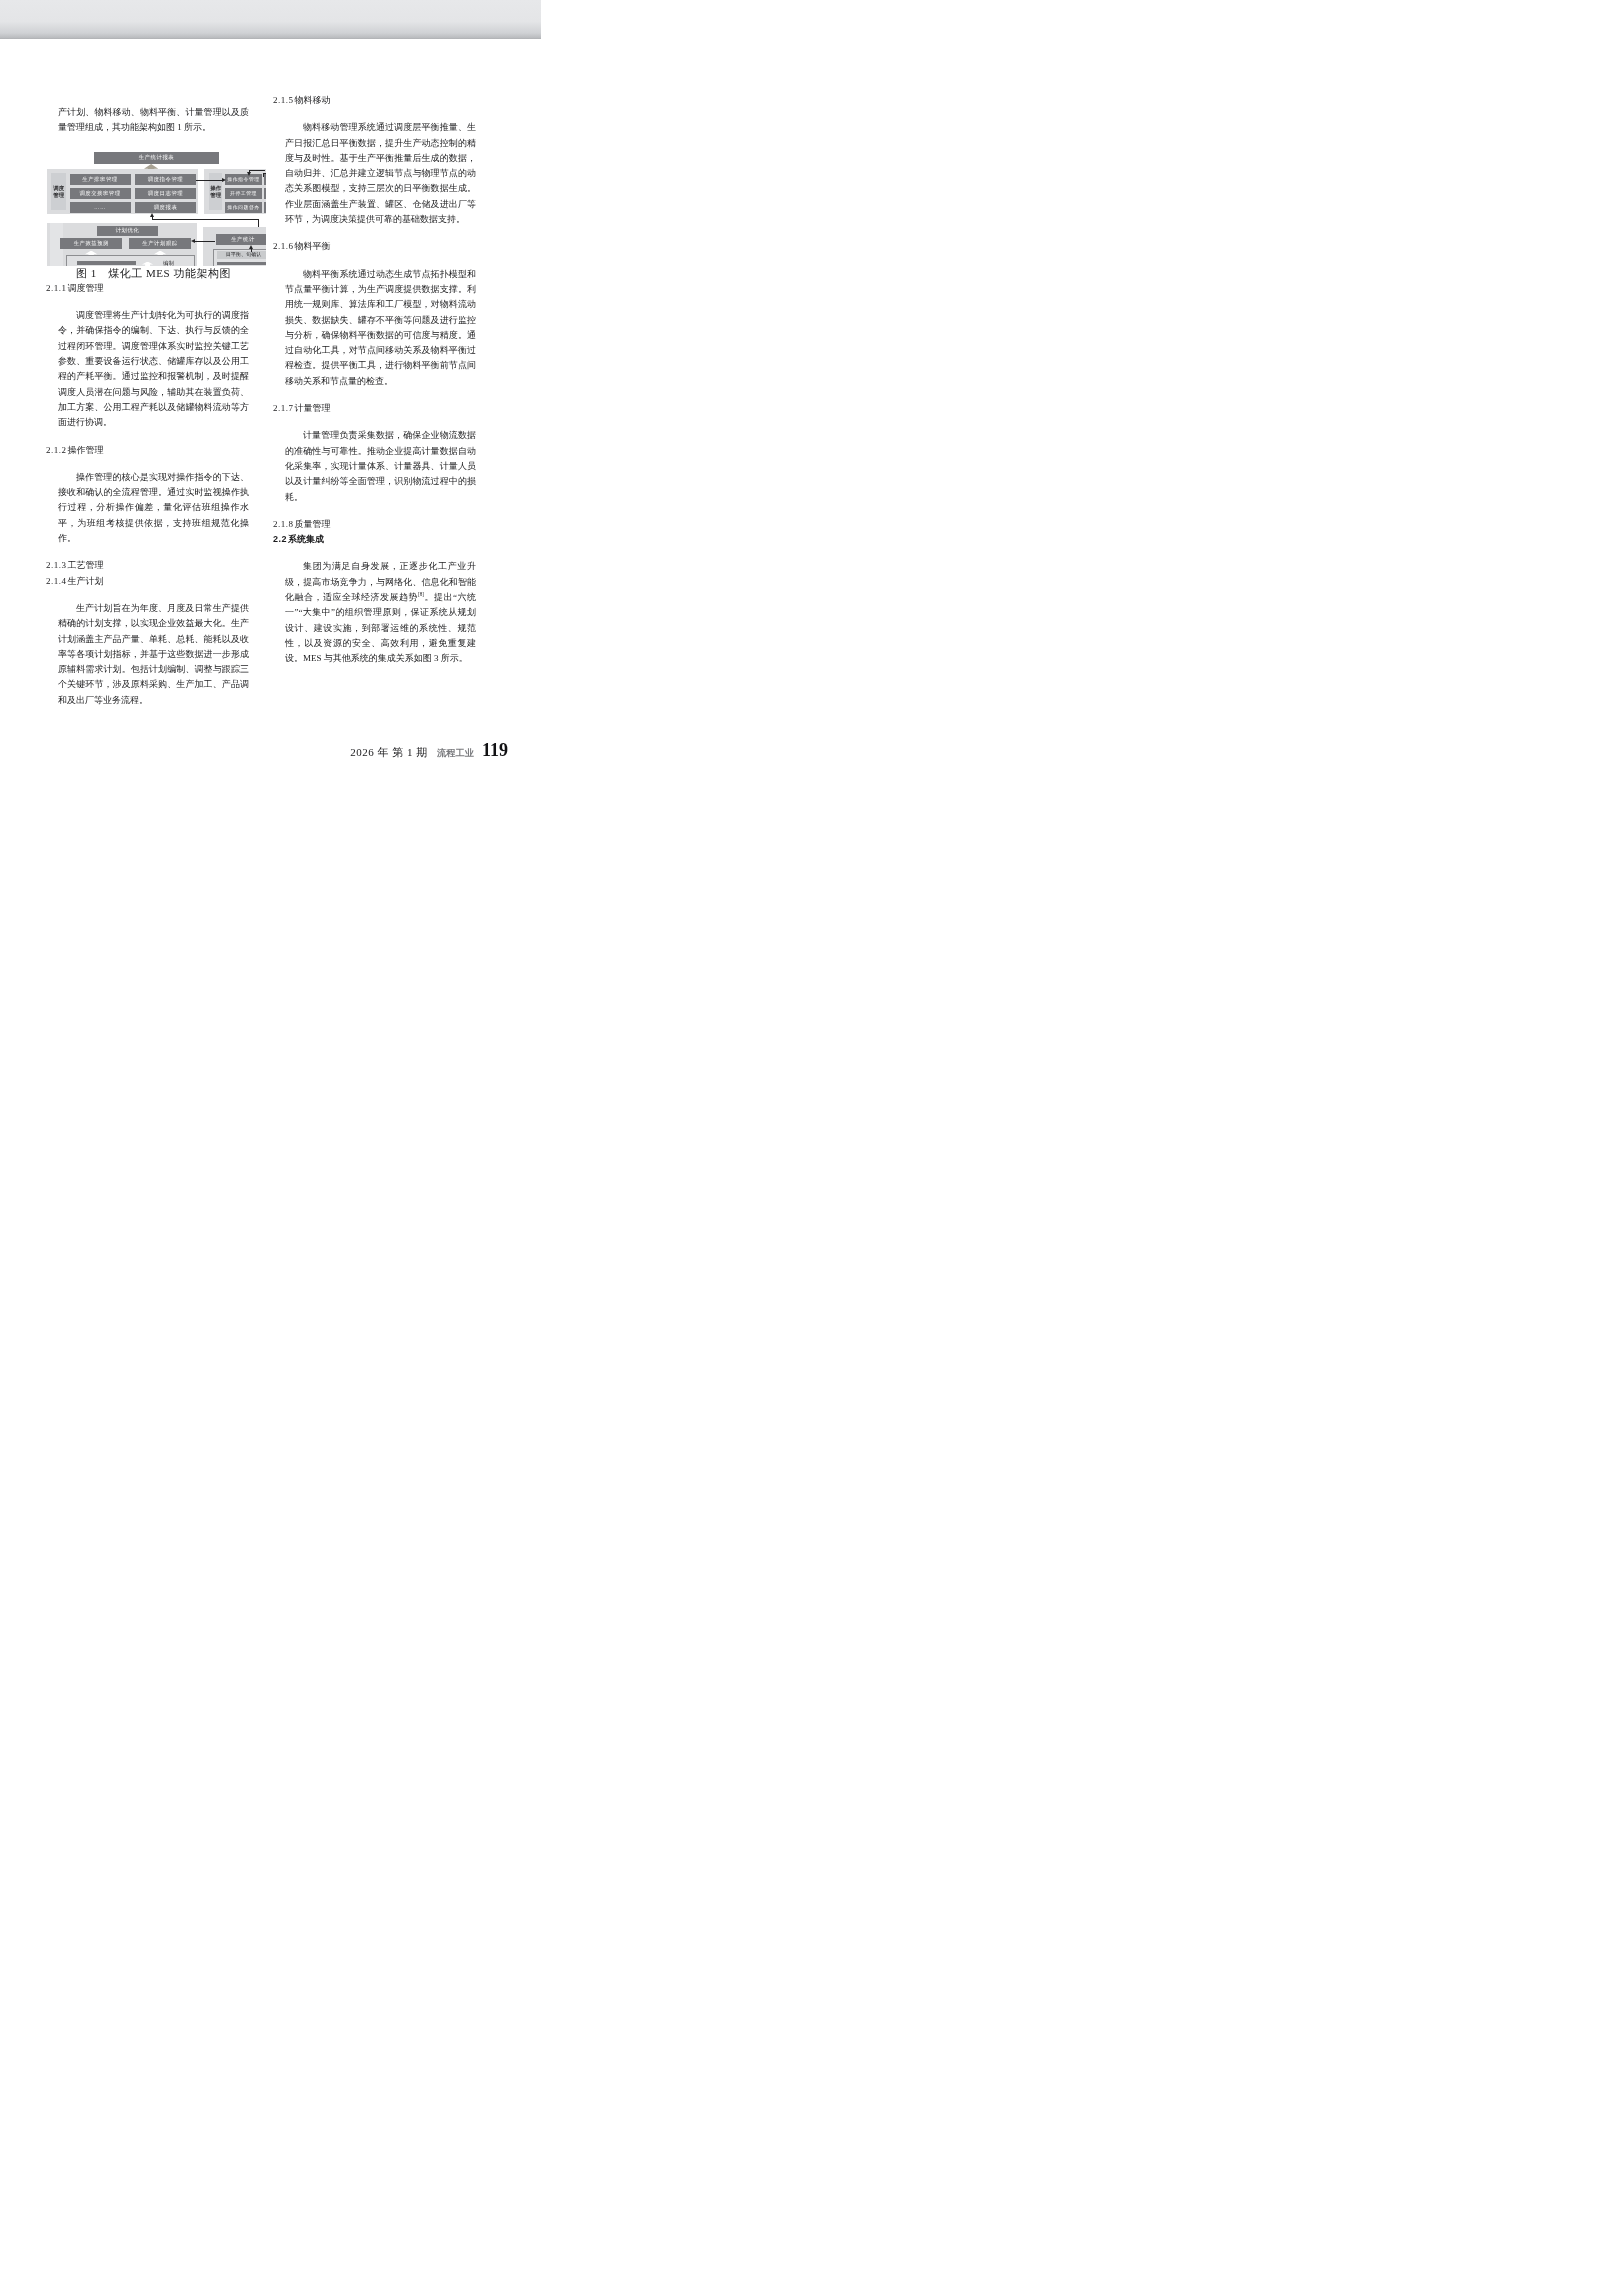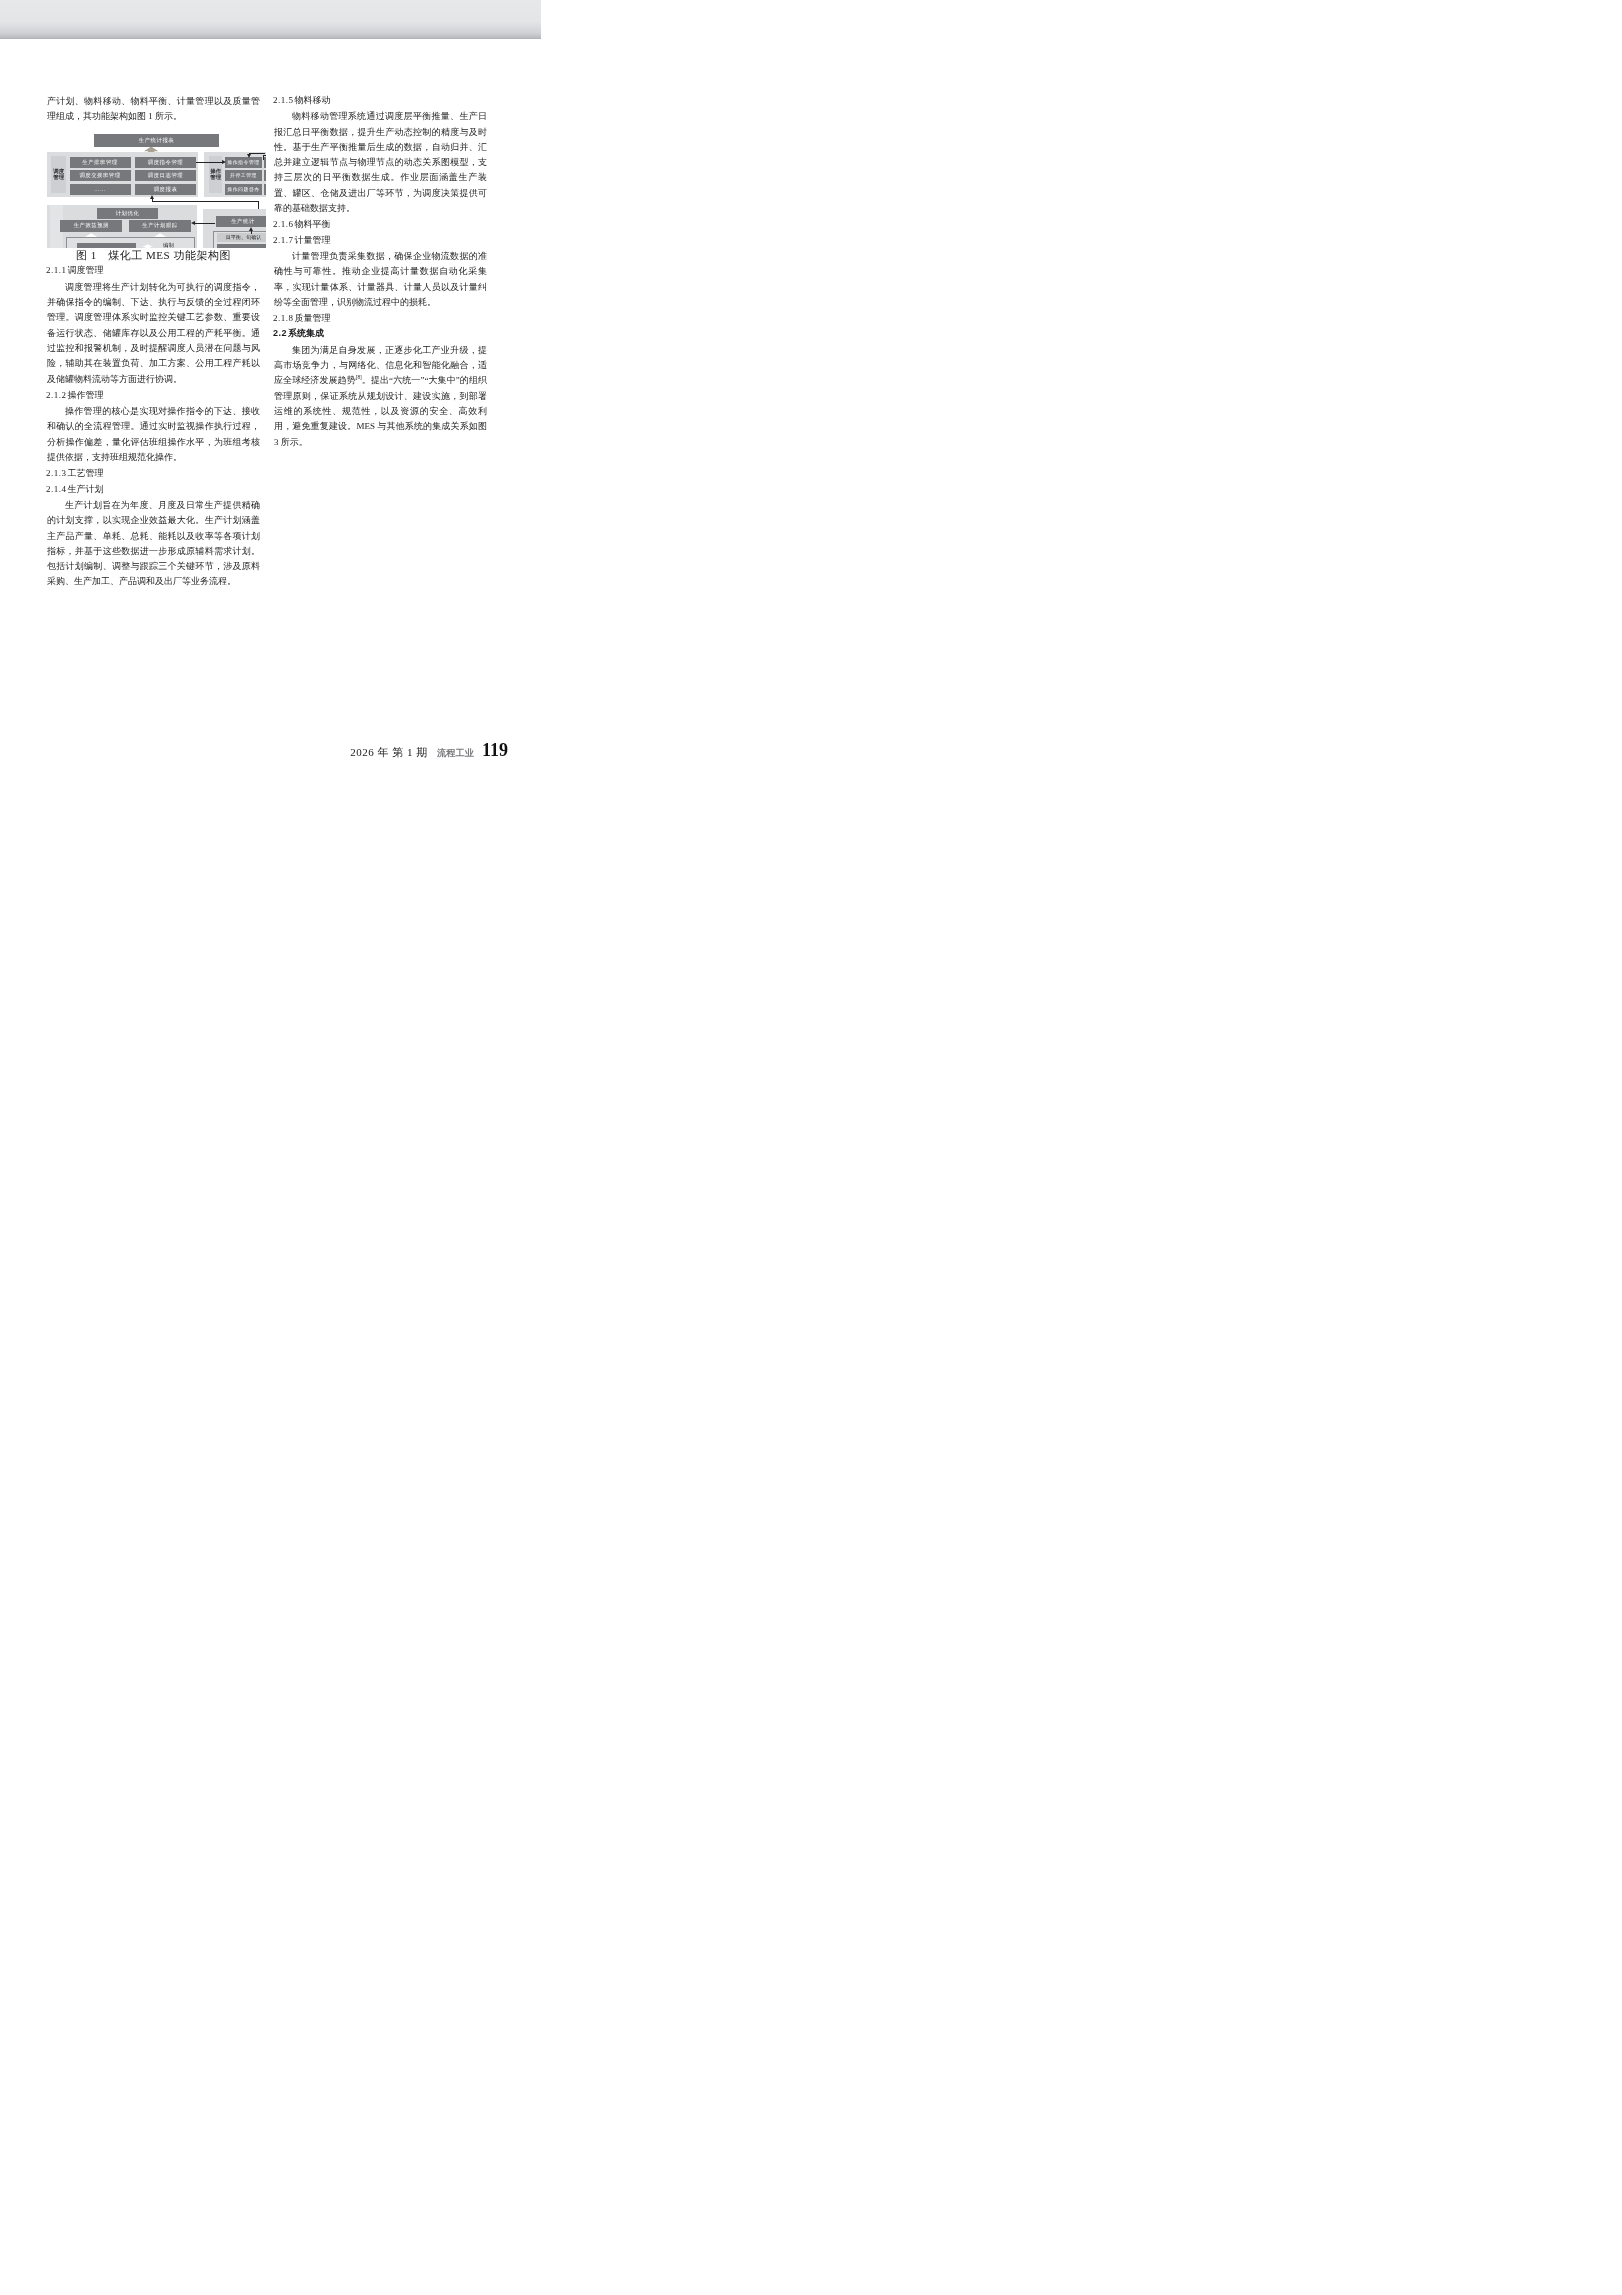--- a/index.html
+++ b/index.html
@@ -9,21 +9,21 @@
     overflow:hidden;
   }
   .top-band {
     position:absolute; left:0; top:0; width:541px; height:39px;
     background:linear-gradient(180deg,#e7e8ea 0%,#e4e5e7 55%,#cfd1d4 85%,#b9bbbe 97%,#adafb2 100%);
   }
   .col { position:absolute; top:93px; width:215px; text-align:justify;
          font-size:9px; line-height:15.3px; }
   .col-left  { left:46px; }
   .col-right { left:273px; }
-  .col p { margin:1px; text-indent:2em; }
+  .col p { margin:12px; text-indent:2em; }
   .col p.no-indent { text-indent:0; }
   .sec-heading { font-size:9px; line-height:15.3px; white-space:nowrap; text-align:left; }
   .sec-heading .num { margin-right:1px; letter-spacing:0.5px; }
   .sec-heading.bold { font-family:"Liberation Sans","DejaVu Sans",sans-serif; font-weight:bold; }
   sup.ref { font-size:5.1px; vertical-align:super; line-height:0; }
 
   
   .figure { position:relative; width:220px; height:118px; margin:5.6px 0 0 0;
             overflow:hidden; font-family:"Liberation Sans","DejaVu Sans",sans-serif;
             text-align:left; }
@@ -161,20 +161,21 @@
   <div class="col col-right">
 
     <div class="sec-heading">
       <span class="num">2.1.5</span><span>物料移动</span>
     </div>
     <p>物料移动管理系统通过调度层平衡推量、生产日报汇总日平衡数据，提升生产动态控制的精度与及时性。基于生产平衡推量后生成的数据，自动归并、汇总并建立逻辑节点与物理节点的动态关系图模型，支持三层次的日平衡数据生成。作业层面涵盖生产装置、罐区、仓储及进出厂等环节，为调度决策提供可靠的基础数据支持。</p>
 
     <div class="sec-heading">
       <span class="num">2.1.6</span><span>物料平衡</span>
     </div>
+    <p>物料平衡系统通过动态生成节点拓扑模型和节点量平衡计算，为生产调度提供数据支撑。利用统一规则库、算法库和工厂模型，对物料流动损失、数据缺失、罐存不平衡等问题及进行监控与分析，确保物料平衡数据的可信度与精度。通过自动化工具，对节点间移动关系及物料平衡过程检查。提供平衡工具，进行物料平衡前节点间移动关系和节点量的检查。</p>
 
     <div class="sec-heading">
       <span class="num">2.1.7</span><span>计量管理</span>
     </div>
     <p>计量管理负责采集数据，确保企业物流数据的准确性与可靠性。推动企业提高计量数据自动化采集率，实现计量体系、计量器具、计量人员以及计量纠纷等全面管理，识别物流过程中的损耗。</p>
 
     <div class="sec-heading">
       <span class="num">2.1.8</span><span>质量管理</span>
     </div>
 

